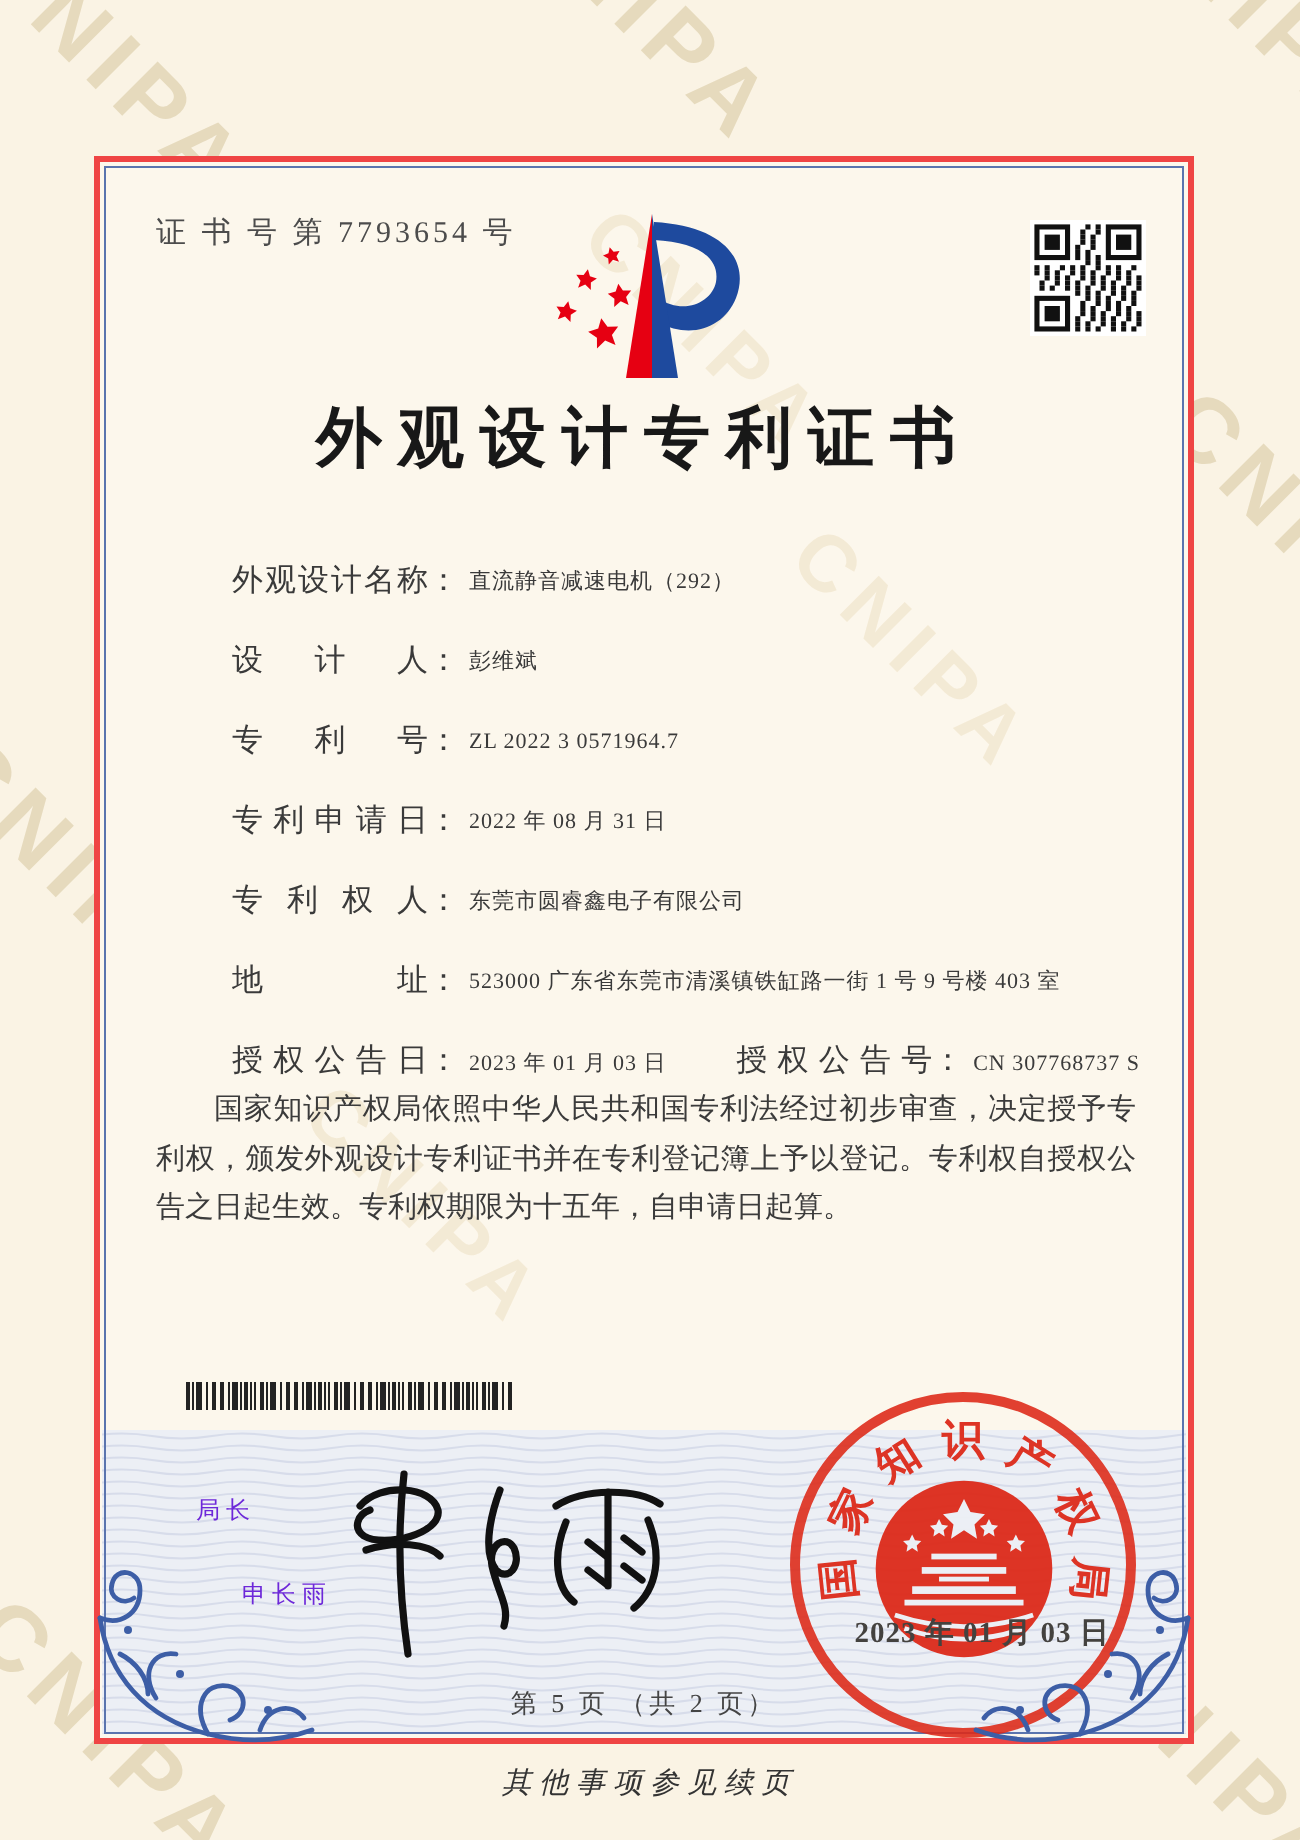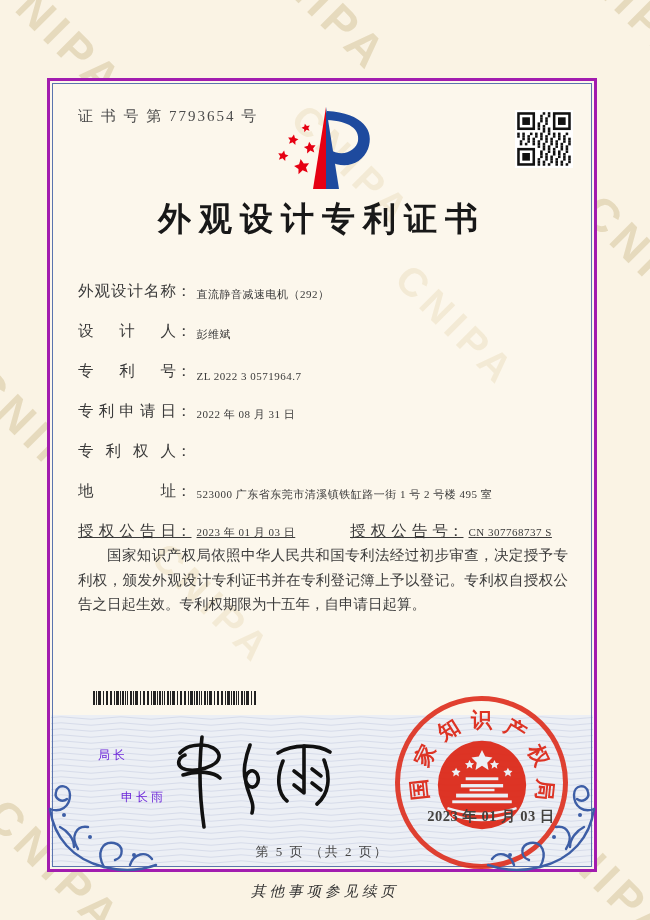--- a/index.html
+++ b/index.html
@@ -16,45 +16,45 @@
     font-family:"Liberation Sans","DejaVu Sans",sans-serif;
     font-weight:bold; font-size:46px; letter-spacing:6px;
     color:#e6dabd; transform:rotate(45deg); white-space:nowrap;
     pointer-events:none;
   }
   .wm.inner { font-size:40px; color:#e9d9b6; opacity:.42; z-index:2; }
 
   
   .frame {
     position:absolute; left:47px; top:78px; width:550px; height:794px;
-    border:3px solid #a21caf; background:#fcf7ec; z-index:1;
+    border:3px solid #ef4444; background:#fcf7ec; z-index:1;
   }
   .frame-liner {
     position:absolute; inset:2px; border:1px solid #5a74ae; pointer-events:none; z-index:3;
   }
   .cert-no {
     position:absolute; left:28px; top:26px; font-size:15px; color:#4c4c4c; letter-spacing:2px; z-index:4;
   }
   .logo { position:absolute; left:218px; top:22px; z-index:4; }
   .qr {
     position:absolute; left:465px; top:29px; width:58px; height:58px; background:#fff; z-index:4;
   }
   .title {
     position:absolute; left:0; top:116px; width:100%; text-align:center;
     font-size:33px; font-weight:700; letter-spacing:8px; color:#181818; z-index:4;
   }
   .fields { position:absolute; left:28px; right:24px; top:198px; z-index:4; }
-  .frow { display:flex; align-items:flex-end; margin-bottom:17px; height:23px; white-space:nowrap; }
+  .frow { display:flex; align-items:center; margin-bottom:17px; height:23px; white-space:nowrap;margin-left:38px; }
   .flabel {
     display:inline-block; width:98px; font-size:15.5px; color:#3a3a3a;
     text-align:justify; text-align-last:justify;
   }
   .fcolon { font-size:15.5px; }
   .fvalue { font-size:11px; margin-left:5px; letter-spacing:.5px; }
-  .fgroup { display:flex; align-items:baseline;text-decoration:underline; }
+  .fgroup { display:flex; align-items:baseline; }
   .fgroup.first { width:272px; }
 
   .body-text { position:absolute; left:28px; right:26px; top:462px; z-index:4; }
   .body-text p {
     font-size:14.5px; line-height:24.5px; text-indent:2em; text-align:justify;
     color:#3b3b3b; 
   }
   .barcode { position:absolute; left:43px; top:610px; width:170px; height:14px; z-index:4; }
 
   .band {
@@ -295,25 +295,26 @@
       <span class="fvalue">ZL 2022 3 0571964.7</span>
     </div>
     <div class="frow">
       <span class="flabel">专利申请日</span>
         <span class="fcolon">：</span>
       <span class="fvalue">2022 年 08 月 31 日</span>
     </div>
     <div class="frow">
       <span class="flabel">专利权人</span>
         <span class="fcolon">：</span>
+      <span class="fvalue">东莞市圆睿鑫电子有限公司</span>
     </div>
     <div class="frow">
       <span class="flabel">地址</span>
         <span class="fcolon">：</span>
-      <span class="fvalue">523000 广东省东莞市清溪镇铁缸路一街 1 号 2 号楼 495 室</span>
+      <span class="fvalue">523000 广东省东莞市清溪镇铁缸路一街 1 号 9 号楼 403 室</span>
     </div>
     <div class="frow">
       <span class="fgroup first">
         <span class="flabel">授权公告日</span>
           <span class="fcolon">：</span>
         <span class="fvalue">2023 年 01 月 03 日</span>
       </span>
       <span class="fgroup">
         <span class="flabel">授权公告号</span>
           <span class="fcolon">：</span>

